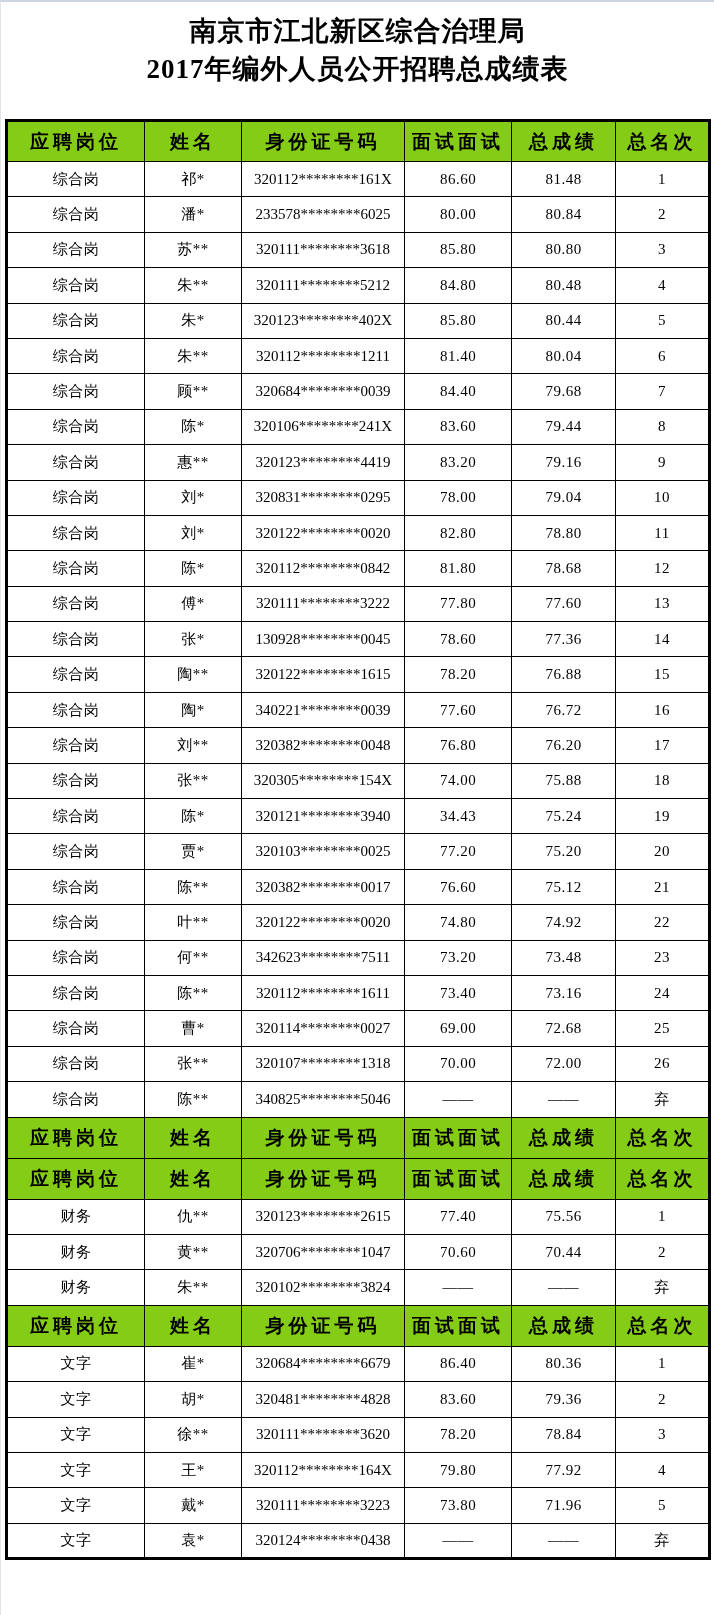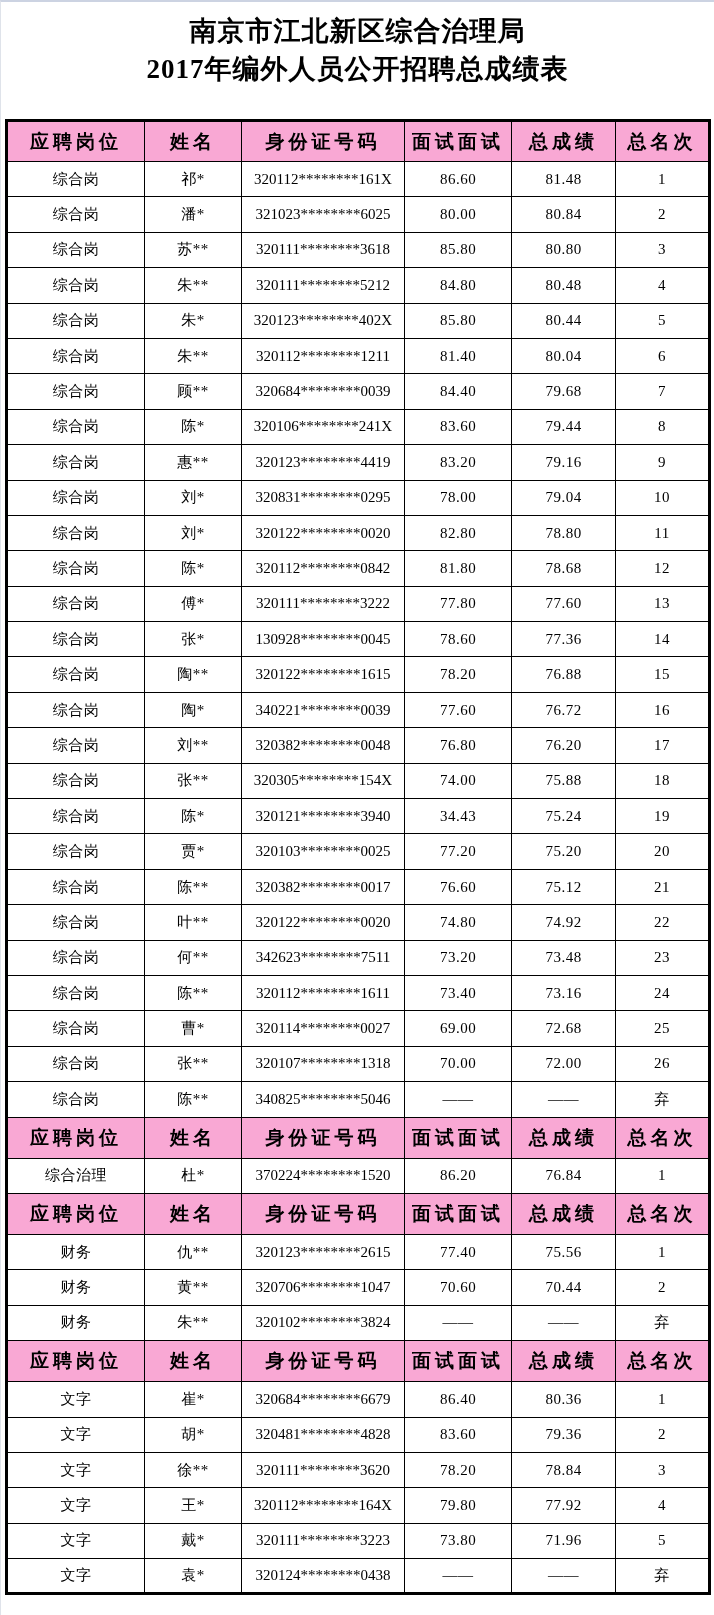--- a/index.html
+++ b/index.html
@@ -40,21 +40,21 @@
   }
   .score-table th, .score-table td {
     border: 1px solid #000000;
     text-align: center;
     vertical-align: middle;
     padding: 0;
     overflow: hidden;
     white-space: nowrap;
   }
   .score-table th {
-    background: #f9a8d4;
+    background: #84cc16;
     font-size: 19px;
     font-weight: bold;
     height: 41px;
     letter-spacing: 4px;
   }
   .score-table td {
     background: #ffffff;
     font-size: 15px;
     height: 35.4px;
     letter-spacing: 0.5px;
@@ -91,21 +91,21 @@
           <td>综合岗</td>
           <td>祁*</td>
           <td class="cell-id">320112********161X</td>
           <td>86.60</td>
           <td>81.48</td>
           <td>1</td>
         </tr>
         <tr>
           <td>综合岗</td>
           <td>潘*</td>
-          <td class="cell-id">321023********6025</td>
+          <td class="cell-id">233578********6025</td>
           <td>80.00</td>
           <td>80.84</td>
           <td>2</td>
         </tr>
         <tr>
           <td>综合岗</td>
           <td>苏**</td>
           <td class="cell-id">320111********3618</td>
           <td>85.80</td>
           <td>80.80</td>
@@ -305,28 +305,20 @@
         </tr>
         <tr>
           <th>应聘岗位</th>
           <th>姓名</th>
           <th>身份证号码</th>
           <th>面试面试</th>
           <th>总成绩</th>
           <th>总名次</th>
         </tr>
         <tr>
-          <td>综合治理</td>
-          <td>杜*</td>
-          <td class="cell-id">370224********1520</td>
-          <td>86.20</td>
-          <td>76.84</td>
-          <td>1</td>
-        </tr>
-        <tr>
           <th>应聘岗位</th>
           <th>姓名</th>
           <th>身份证号码</th>
           <th>面试面试</th>
           <th>总成绩</th>
           <th>总名次</th>
         </tr>
         <tr>
           <td>财务</td>
           <td>仇**</td>

